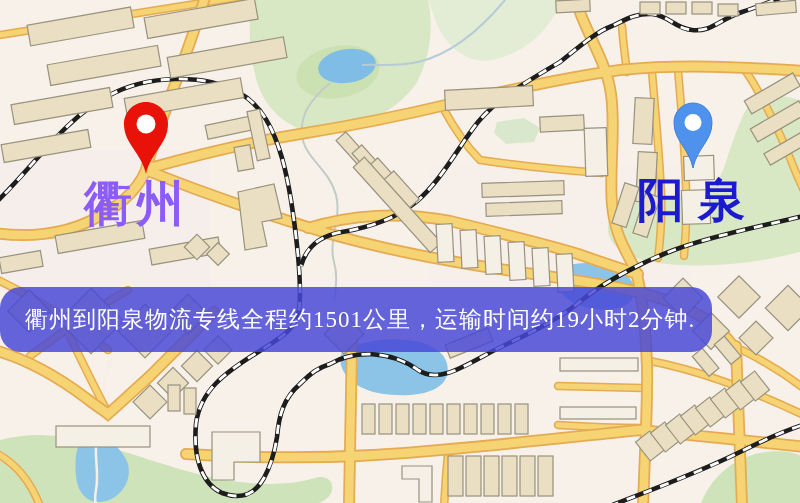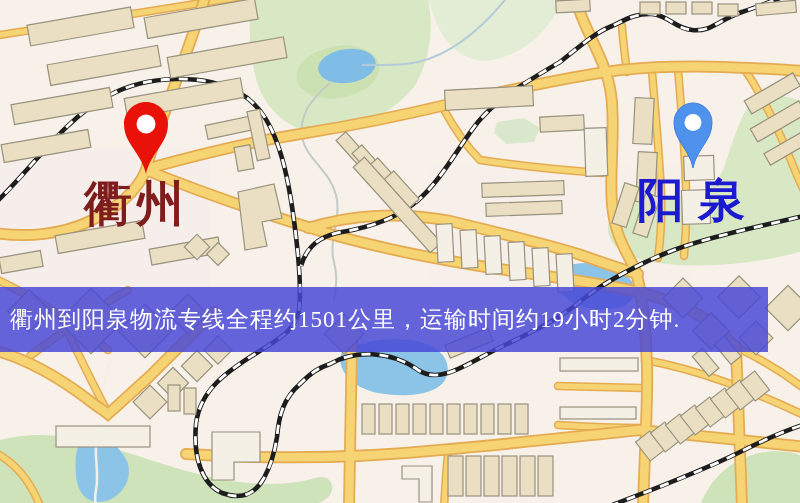--- a/index.html
+++ b/index.html
@@ -12,27 +12,27 @@
   .pin{position:absolute;}
   .pin svg{display:block;}
   .pin-origin{left:118px;top:98px;width:56px;height:78px;}
   .pin-dest{left:669px;top:100px;width:48px;height:70px;}
   .city-label{
     position:absolute;
     font-family:"Liberation Serif", serif;
     line-height:1;white-space:nowrap;
     text-shadow:0 0 1px rgba(255,255,255,.25);
   }
-  .label-origin{left:84px;top:180px;font-size:48px;font-weight:700;color:#7f1d1d;letter-spacing:4px;}
+  .label-origin{left:84px;top:180px;font-size:48px;font-weight:700;color:#8b5cf6;letter-spacing:4px;}
   .label-dest{left:637px;top:177px;font-size:47px;font-weight:600;color:#1c1ace;letter-spacing:14px;text-align:right;}
   .banner{
-    position:absolute;left:0;top:287px;width:768px;height:65px;
+    position:absolute;left:0;top:287px;width:712px;height:65px;
     background:rgba(72,72,214,0.84);
     display:flex;align-items:center;
-    box-sizing:border-box;padding-left:10px;
+    box-sizing:border-box;padding-left:25px;border-radius:21px;
   }
   .banner span{
     color:#ffffff;font-size:23px;letter-spacing:1px;
     font-family:"Liberation Serif", serif;
   }
 </style>
 </head>
 <body>
 
 <div class="stage">

